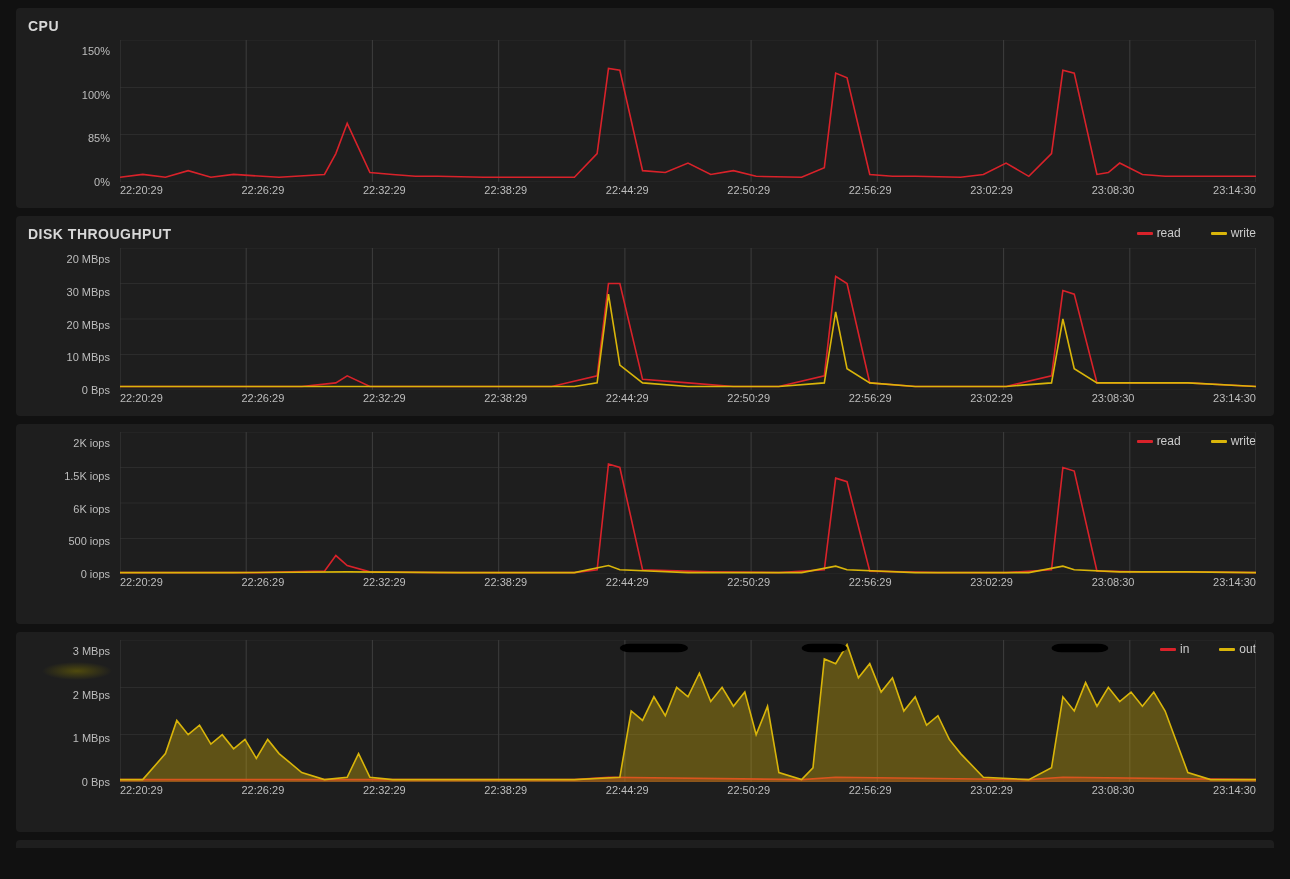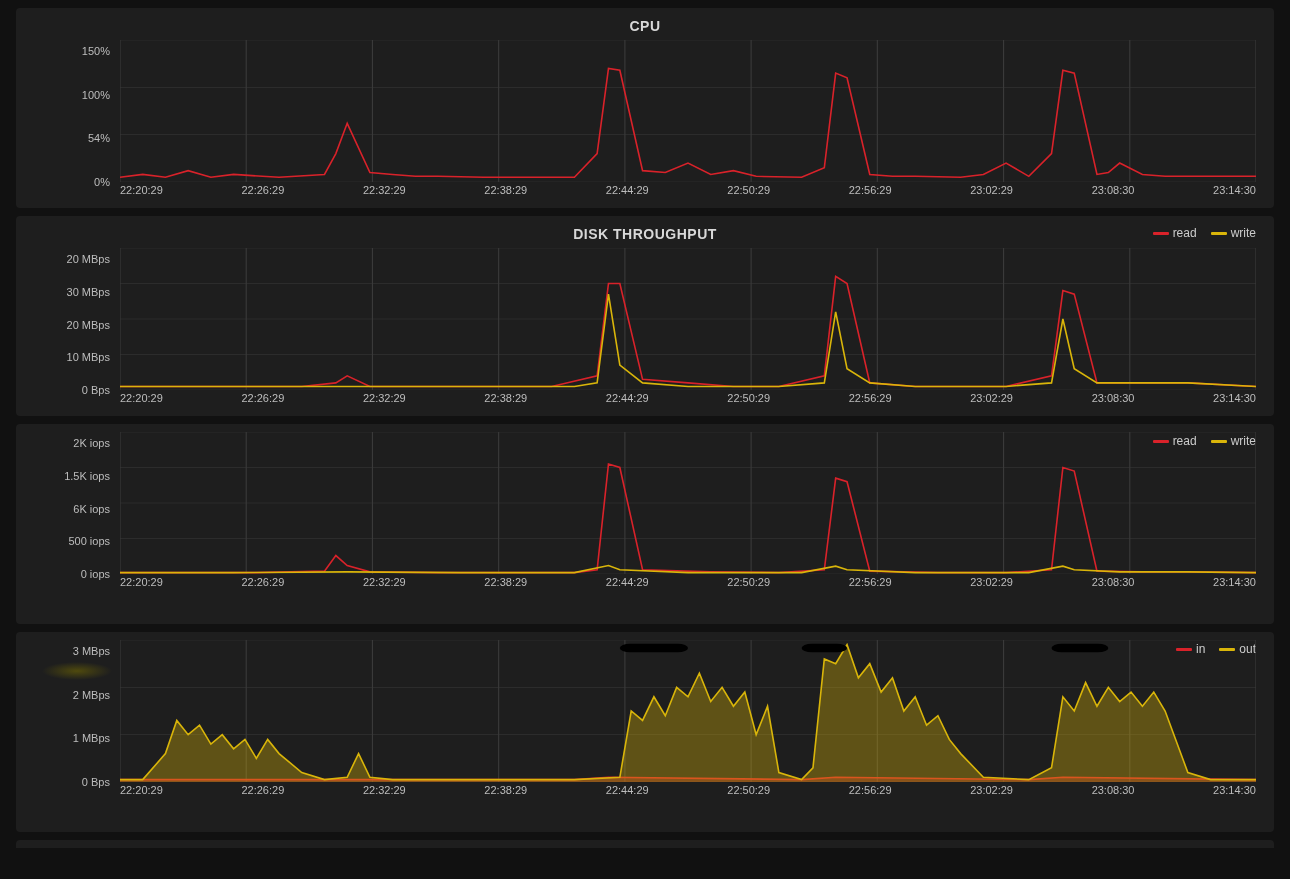--- a/index.html
+++ b/index.html
@@ -1,19 +1,19 @@
 <!DOCTYPE html>
 <html><head>
 <meta charset="utf-8">
 <style>
   html,body{margin:0;padding:0;background:#111;color:#ccc;font-family:Arial,Helvetica,sans-serif;font-size:12px;overflow:hidden}
   .page{width:1290px;height:879px;background:#111;position:relative}
   .panel{background:#1e1e1e;border-radius:4px;margin:8px 16px;box-sizing:border-box;position:relative;padding:8px 12px 6px 12px}
-  .panel-title{color:#d8d8d8;font-weight:bold;font-size:14px;text-align:center;letter-spacing:.5px;margin:2px 0 6px 0;font-family:Arial,Helvetica,sans-serif}
-  .legend{position:absolute;top:10px;right:18px;display:flex;gap:14px;align-items:center;font-size:12px;color:#ccc}
+  .panel-title{color:#d8d8d8;font-weight:bold;font-size:14px;text-align:left;letter-spacing:.5px;margin:2px 0 6px 0;font-family:Arial,Helvetica,sans-serif}
+  .legend{position:absolute;top:10px;right:18px;display:flex;gap:30px;align-items:center;font-size:12px;color:#ccc}
   .legend .swatch{display:inline-block;width:16px;height:3px;vertical-align:middle;margin-right:4px;border-radius:1px}
   .chart{position:relative;width:100%;}
   .ylabels{position:absolute;left:0;top:0;bottom:18px;width:82px;display:flex;flex-direction:column;justify-content:space-between;align-items:flex-end;font-size:11px;color:#bdbdbd}
   .ylabels span{line-height:1;transform:translateY(50%)}
   .plot{position:absolute;left:92px;right:6px;top:0;bottom:18px}
   .plot svg{width:100%;height:100%;display:block}
   .xlabels{position:absolute;left:92px;right:6px;bottom:0;height:16px;display:flex;justify-content:space-between;font-size:11px;color:#bdbdbd}
   .grid line{stroke:#3a3a3a;stroke-width:1}
   .series{fill:none;stroke-width:1.6}
   .area{stroke:none;opacity:.35}
@@ -24,21 +24,21 @@
 </head>
 <body>
 <div class="page">
 
 <div class="panel" style="height:200px">
   <div class="panel-title">CPU</div>
   <div class="chart" style="height:160px">
     <div class="ylabels">
       <span>150%</span>
       <span>100%</span>
-      <span>54%</span>
+      <span>85%</span>
       <span>0%</span>
     </div>
     <div class="plot">
           <svg viewBox="0 0 1000 300" preserveAspectRatio="none">
             <g class="grid">
               <line x1="0" x2="1000" y1="0" y2="0"></line>
               <line x1="0" x2="1000" y1="100" y2="100"></line>
               <line x1="0" x2="1000" y1="200" y2="200"></line>
               <line x1="0" x2="1000" y1="300" y2="300"></line>
               <line y1="0" y2="300" x1="0" x2="0"></line>

